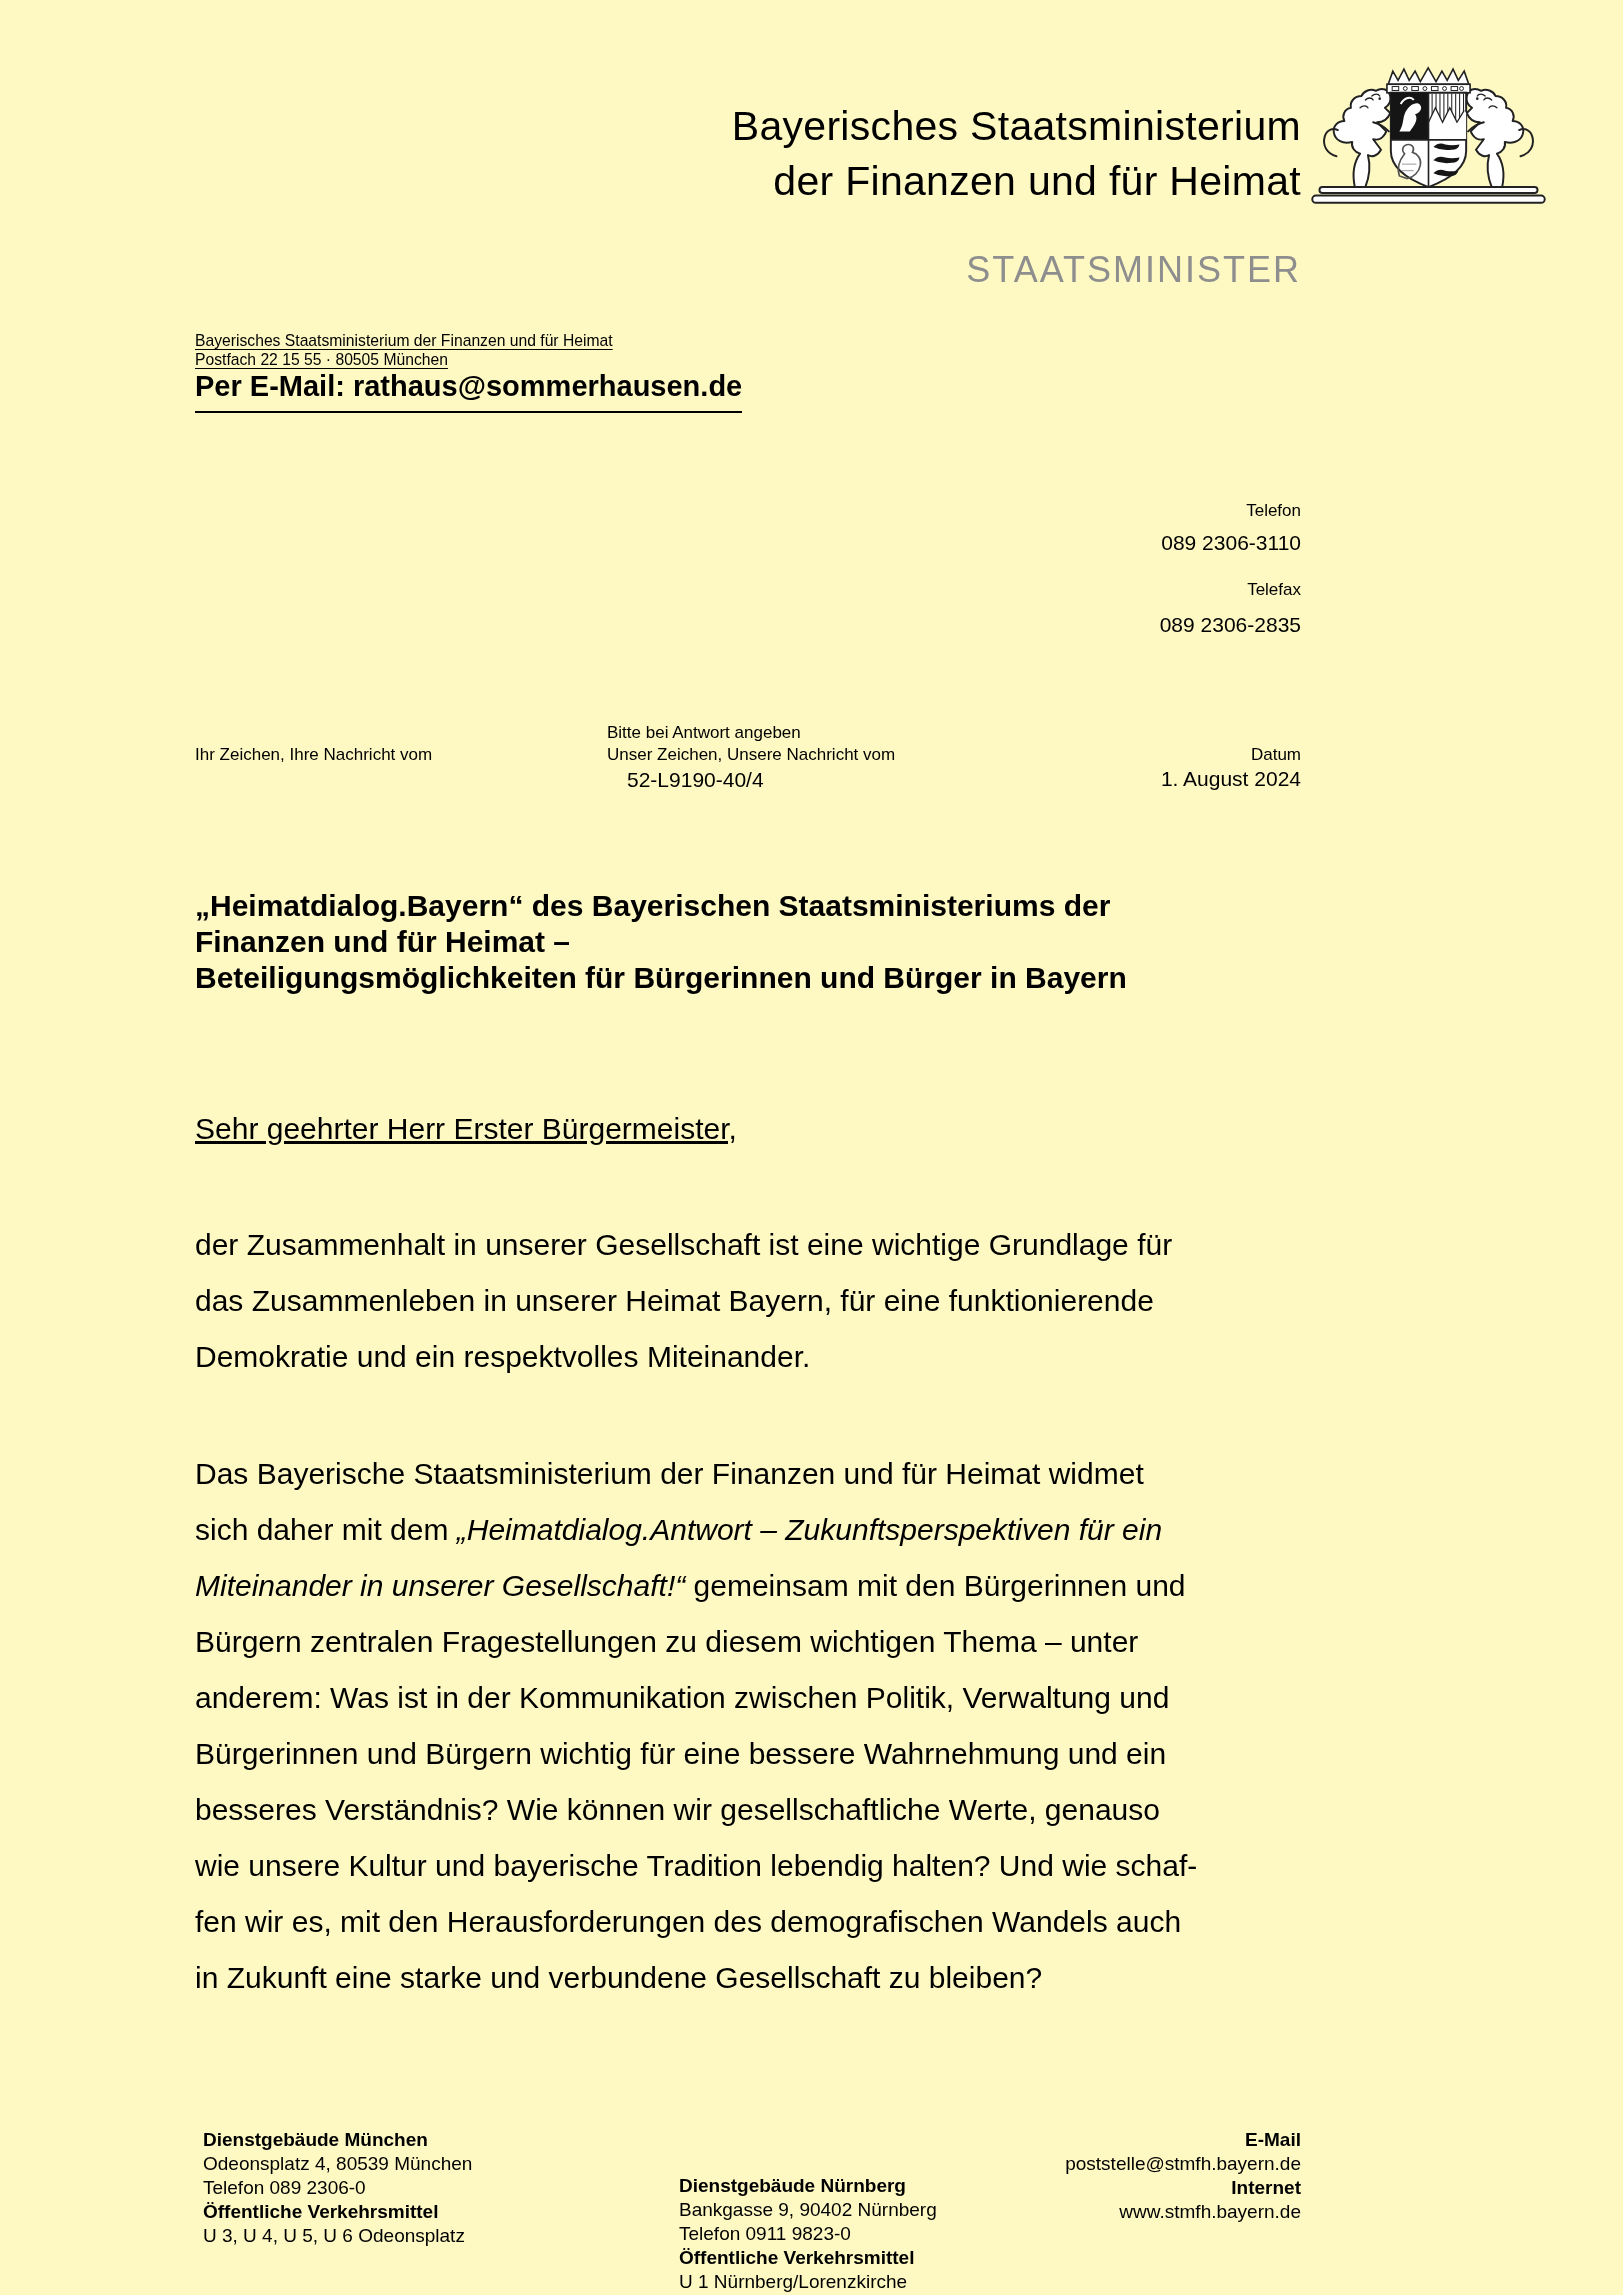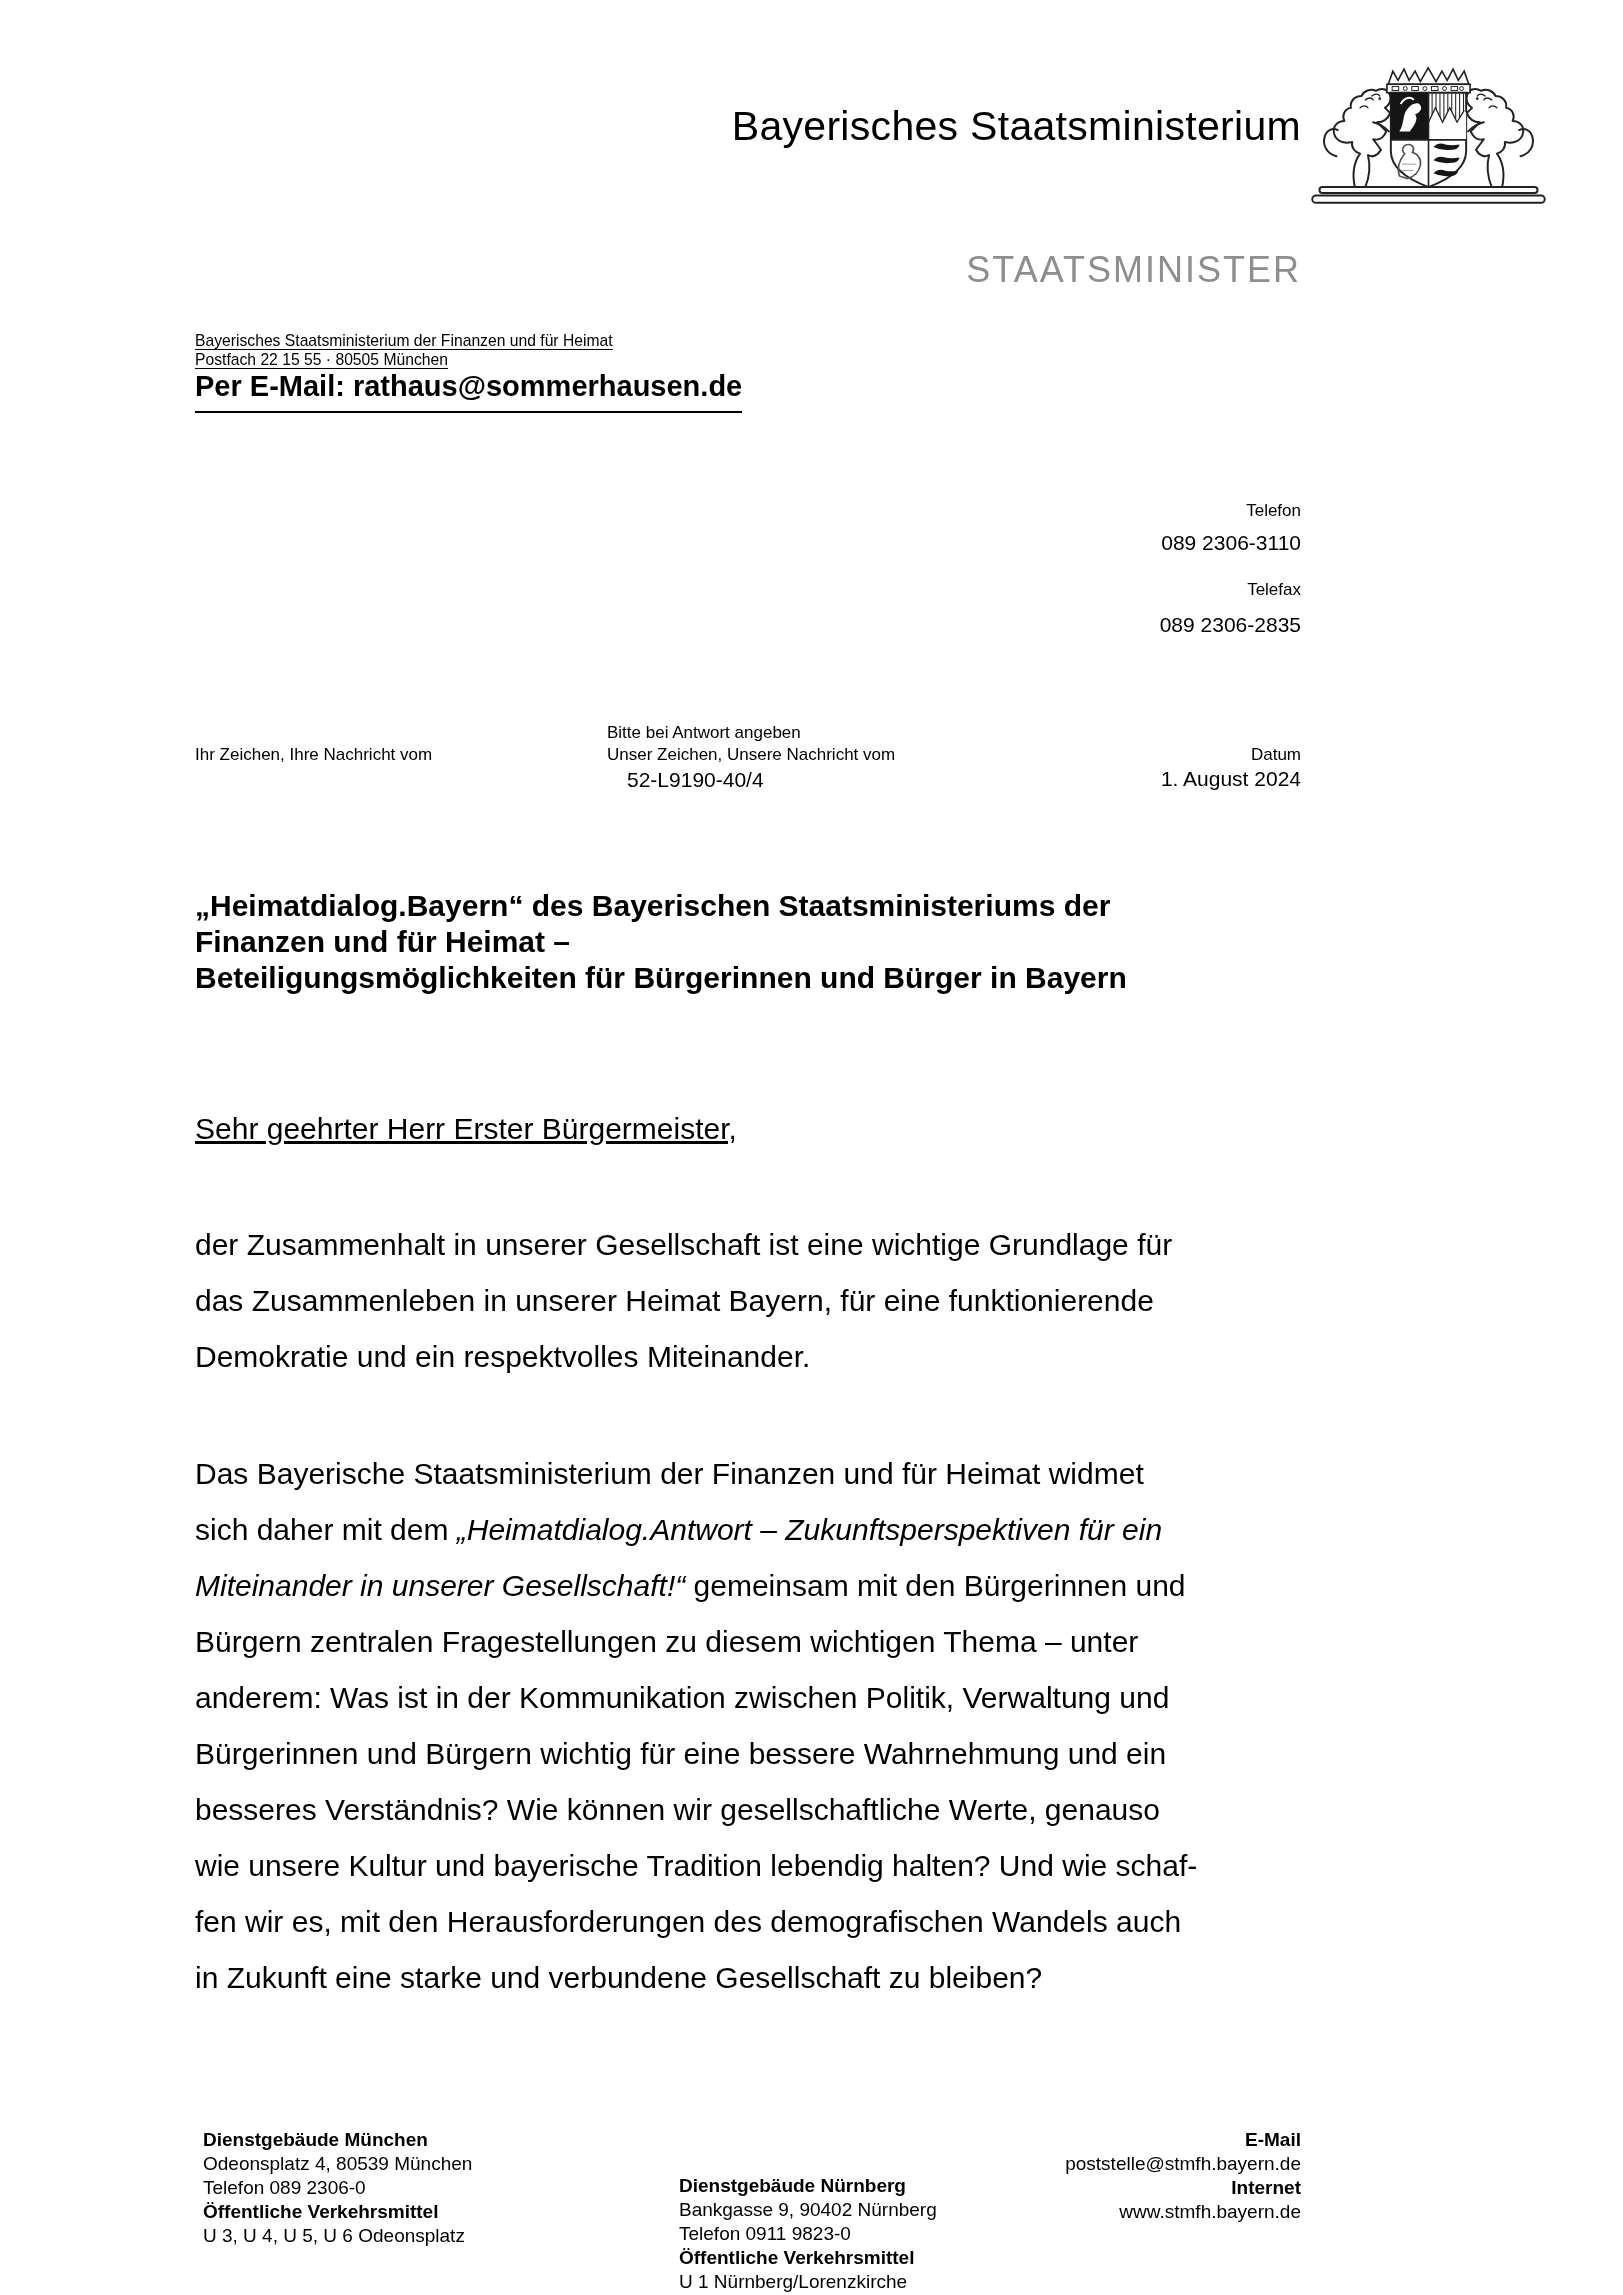--- a/index.html
+++ b/index.html
@@ -1,20 +1,20 @@
 <!DOCTYPE html>
 <html lang="de" style="font-size:10.5px"><head>
 <meta charset="utf-8">
 <style>
   html,body{margin:0;padding:0;background:#e8e8e8;}
   .page{
     position:relative;
     width:1623px;height:2295px;
     margin:0 auto;
-    background:#ffffff;
+    background:#fef9c3;
     color:#000;
     font-family:"Liberation Sans", sans-serif;
     overflow:hidden;
   }
   .abs{position:absolute;}
   .b{font-weight:700;}
 
   
   #head-title{top:99px;right:322px;font-size:41px;line-height:55px;text-align:right;letter-spacing:0.3px;}
   #minister{top:249px;right:322px;font-size:36px;letter-spacing:2px;}
@@ -55,20 +55,21 @@
   #f-nuremberg{left:679px;margin-top:46px;}
   #f-online{right:322px;text-align:right;}
 </style>
 </head>
 <body>
 
 <div class="page">
 
   <div id="head-title" class="abs">
     <div>Bayerisches Staatsministerium</div>
+    <div>der Finanzen und für Heimat</div>
   </div>
   <div id="minister" class="abs" style="color:#8e8e8e">STAATSMINISTER</div>
 
   <div id="coat" class="abs">
     <svg viewBox="0 0 365 235" width="239" height="154" aria-hidden="true">
 
       <g fill="#ffffff" stroke="#222" stroke-width="3">
         <rect x="16" y="197" width="333" height="9" rx="4.5"></rect>
         <rect x="5" y="210" width="355" height="11" rx="5.5"></rect>
       </g>

